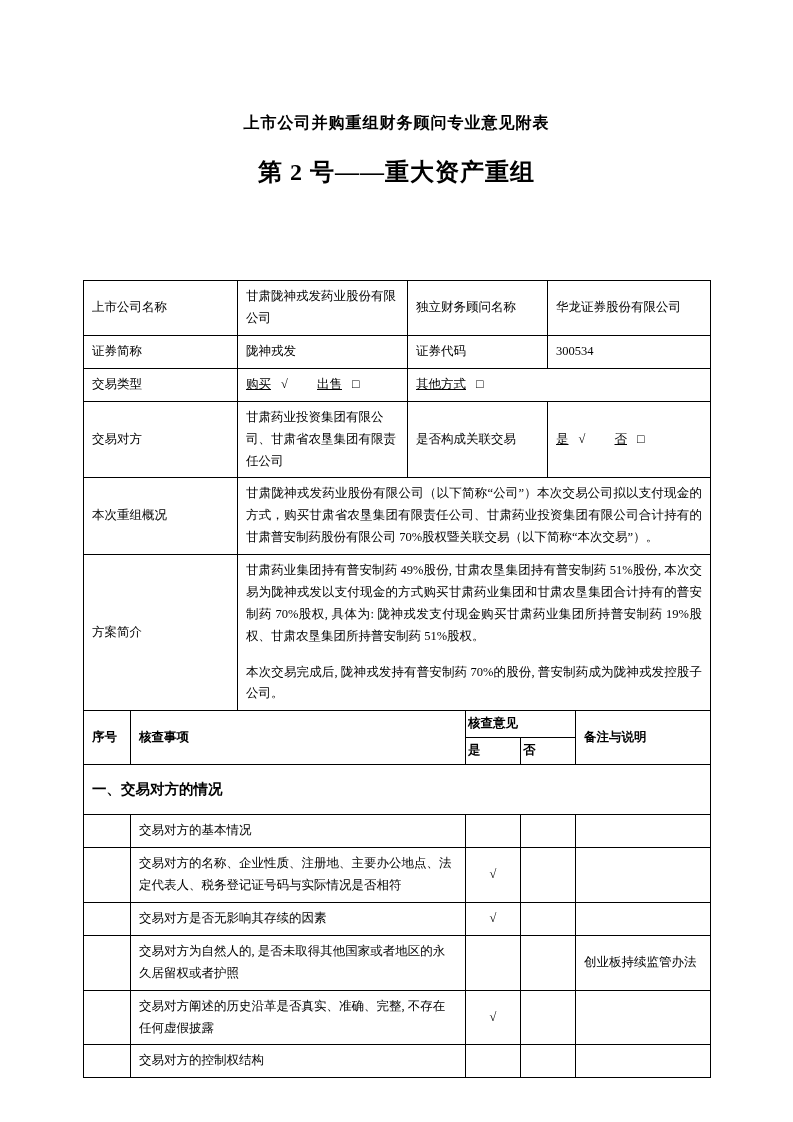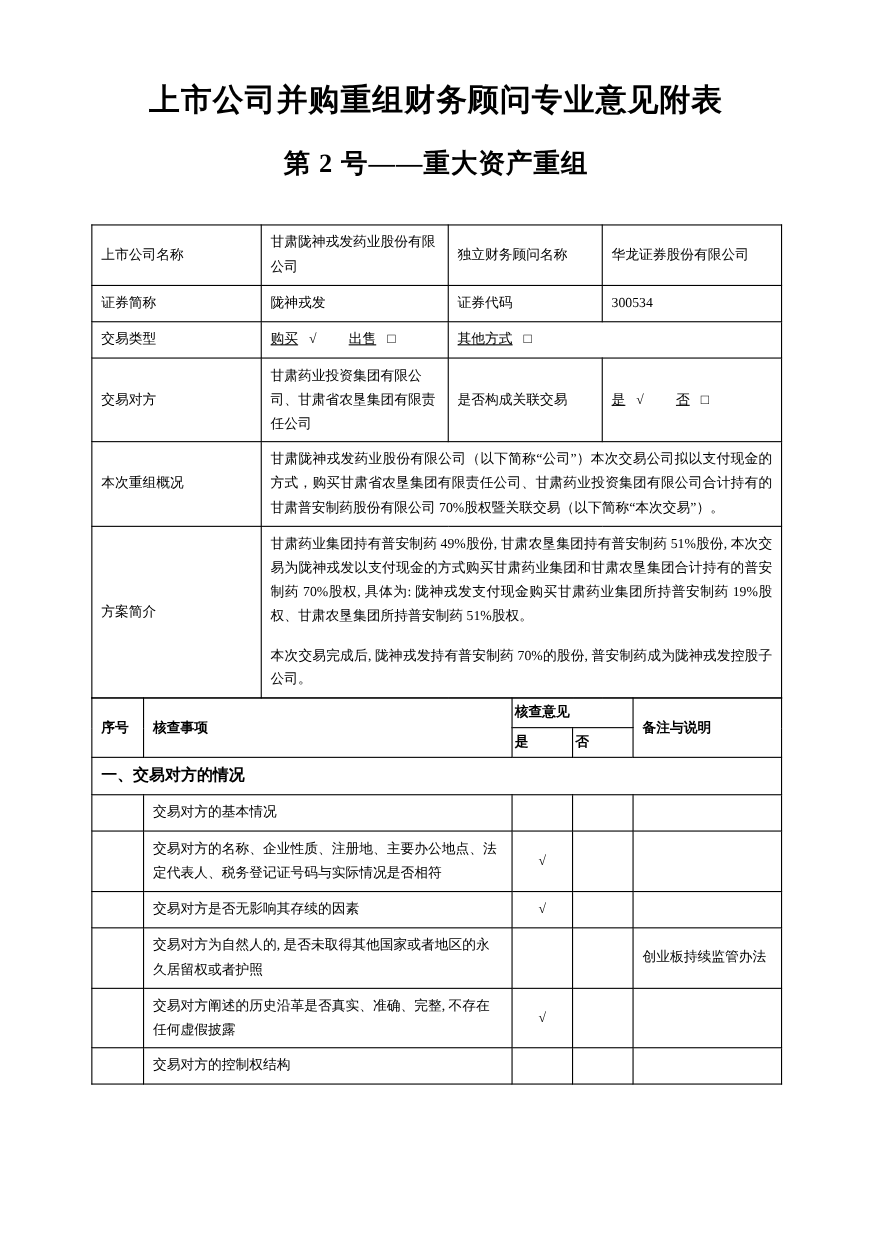--- a/index.html
+++ b/index.html
@@ -9,35 +9,35 @@
     height: 1122px;
     font-family: "Liberation Serif", "DejaVu Serif", serif;
     color: #000;
     position: relative;
   }
   .sheet { width: 793px; height: 1122px; overflow: hidden; }
 
   .doc-title {
     text-align: center;
     font-weight: bold;
-    font-size: 28px;
+    font-size: 16px;
     letter-spacing: 1px;
-    padding-top: 72px;
+    padding-top: 113px;
   }
   .doc-subtitle {
     text-align: center;
     font-weight: bold;
     font-size: 24px;
     letter-spacing: 1px;
     margin-top: 22px;
   }
 
   .table-wrap {
     width: 627px;
-    margin: 40px auto 0 auto;
+    margin: 92px auto 0 auto;
   }
   table {
     border-collapse: collapse;
     table-layout: fixed;
     width: 627px;
     font-size: 12.5px;
   }
   td {
     border: 1px solid #000;
     padding: 5px 8px;
@@ -52,21 +52,21 @@
   .para + .para { margin-top: 14px; }
 
   .mark { display: inline-block; margin-left: 10px; }
   .opt-group { display: inline-block; text-decoration: underline; }
   .opt-group + .opt-group { margin-left: 26px; }
 
   .hdr { font-weight: bold; }
   .section-row td {
     font-weight: bold;
     font-size: 14.5px;
-    padding: 4px 8px;
+    padding: 12px 8px;
   }
   .c { text-align: center; }
   .row-no { padding-left: 8px; }
   .min-h td { height: 30px; }
   .tall td { height: 55px; }
 </style>
 </head>
 <body>
 
 <div class="sheet">

